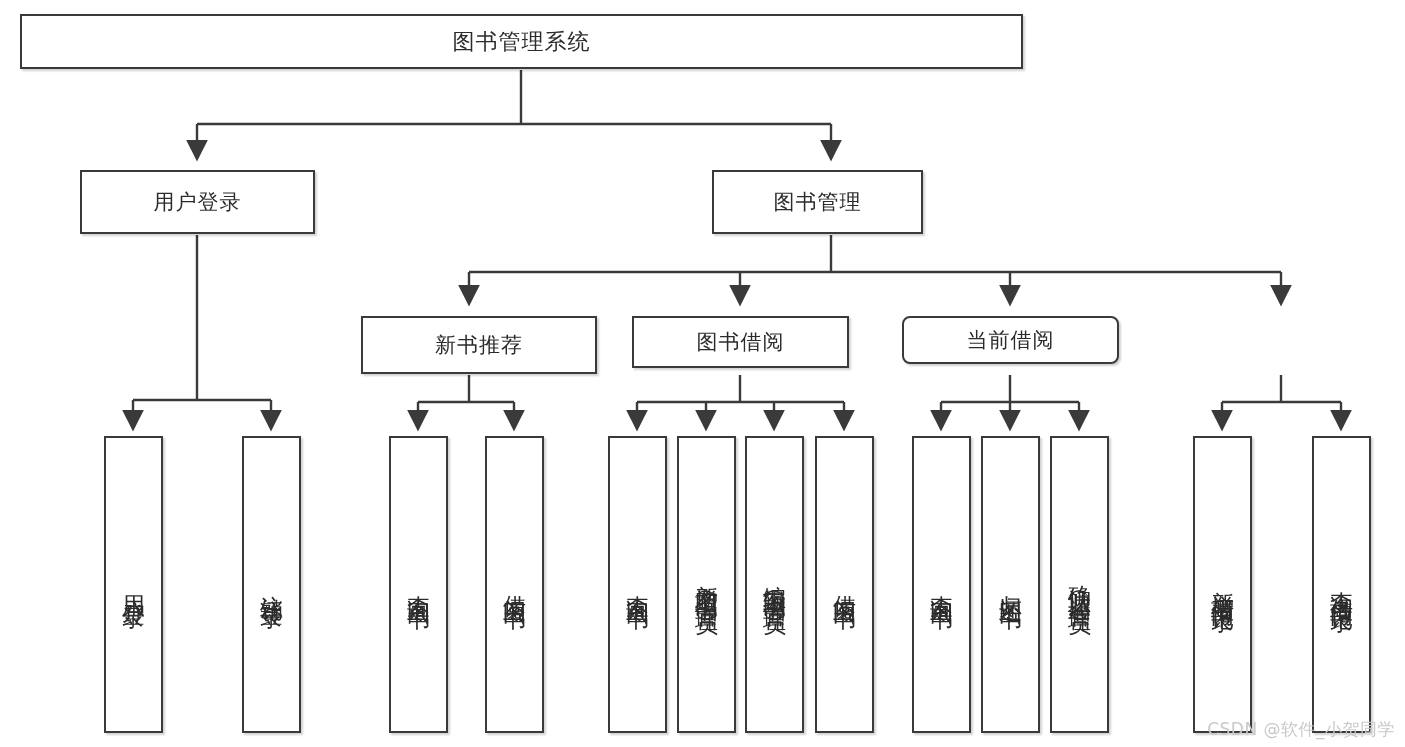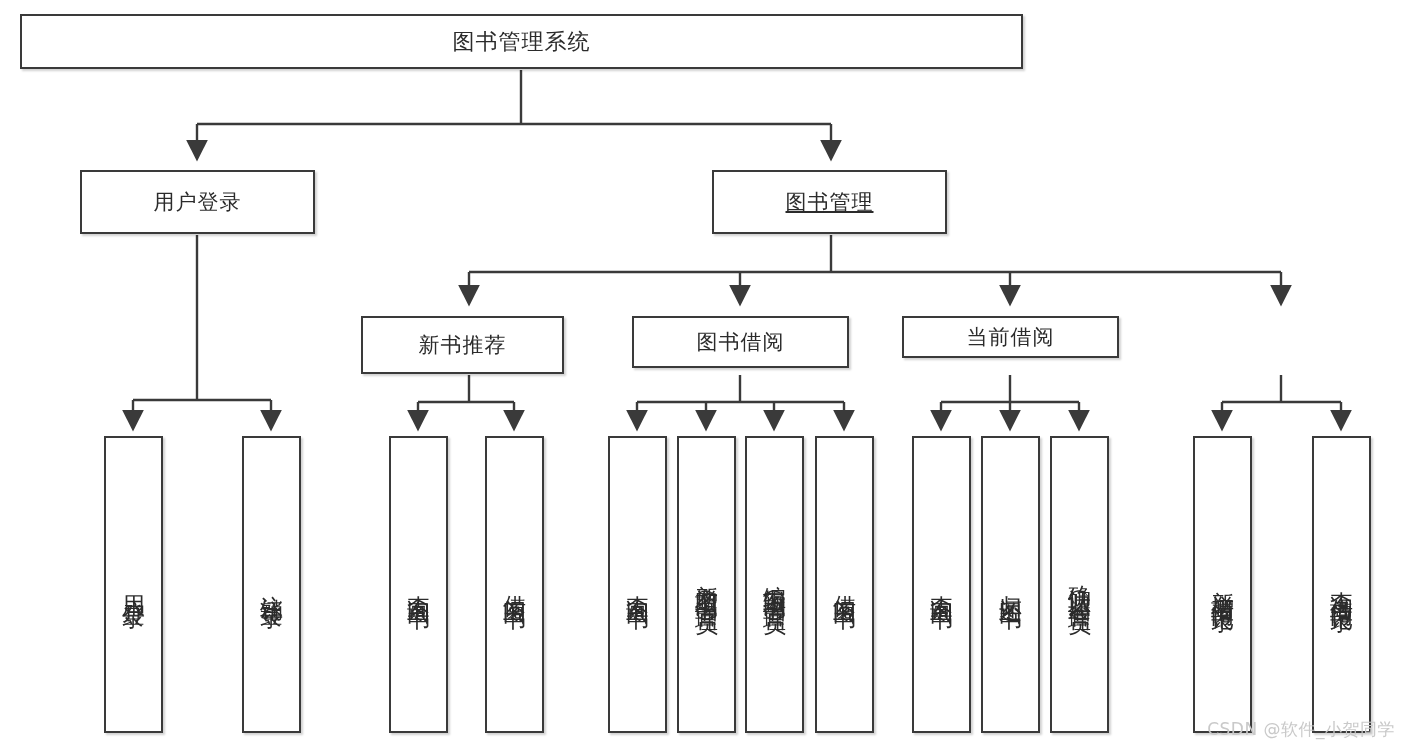--- a/index.html
+++ b/index.html
@@ -129,31 +129,31 @@
     </g>
   </svg>
 
   <div class="node horiz root" style="left:20px; top:14px; width:1003px; height:55px;">
     <span class="node-label">图书管理系统</span>
   </div>
 
   <div class="node horiz" style="left:80px; top:170px; width:235px; height:64px;">
     <span class="node-label">用户登录</span>
   </div>
-  <div class="node horiz" style="left:712px; top:170px; width:235px; height:64px;text-decoration:underline;">
+  <div class="node horiz" style="left:712px; top:170px; width:211px; height:64px;">
     <span class="node-label">图书管理</span>
   </div>
 
-  <div class="node horiz" style="left:361px; top:316px; width:203px; height:58px;">
+  <div class="node horiz" style="left:361px; top:316px; width:236px; height:58px;">
     <span class="node-label">新书推荐</span>
   </div>
   <div class="node horiz" style="left:632px; top:316px; width:217px; height:52px;">
     <span class="node-label">图书借阅</span>
   </div>
-  <div class="node horiz" style="left:902px; top:316px; width:217px; height:42px;">
+  <div class="node horiz" style="left:902px; top:316px; width:217px; height:48px;border-radius:8px;">
     <span class="node-label">当前借阅</span>
   </div>
 
   <div class="node vert" style="left:104px; top:436px; width:59px; height:297px;">
     <span class="node-label">用户登录</span>
   </div>
   <div class="node vert" style="left:242px; top:436px; width:59px; height:297px;">
     <span class="node-label">注销登录</span>
   </div>
 

